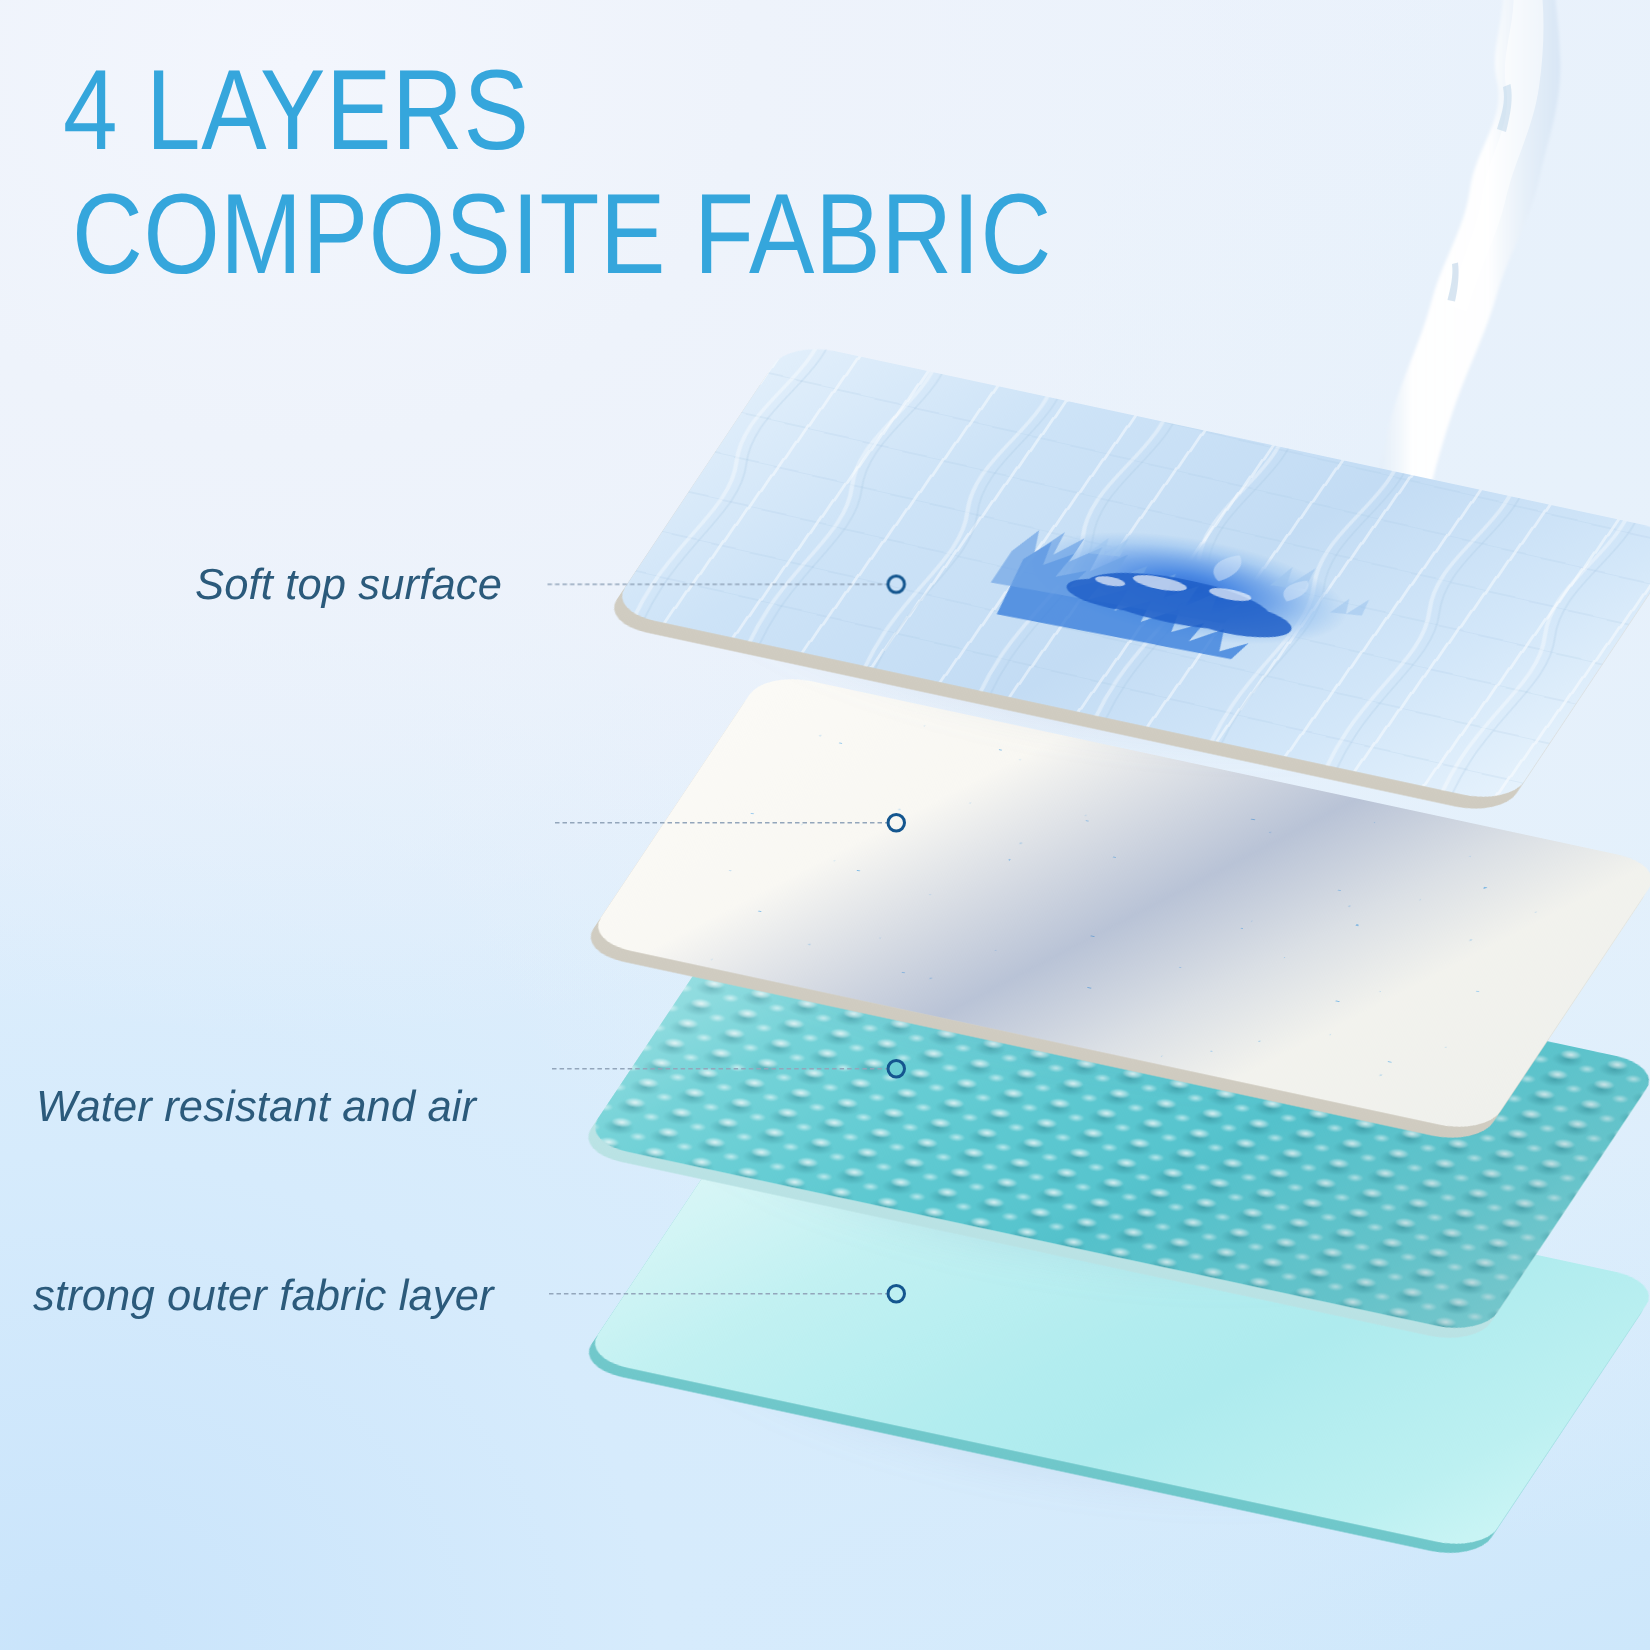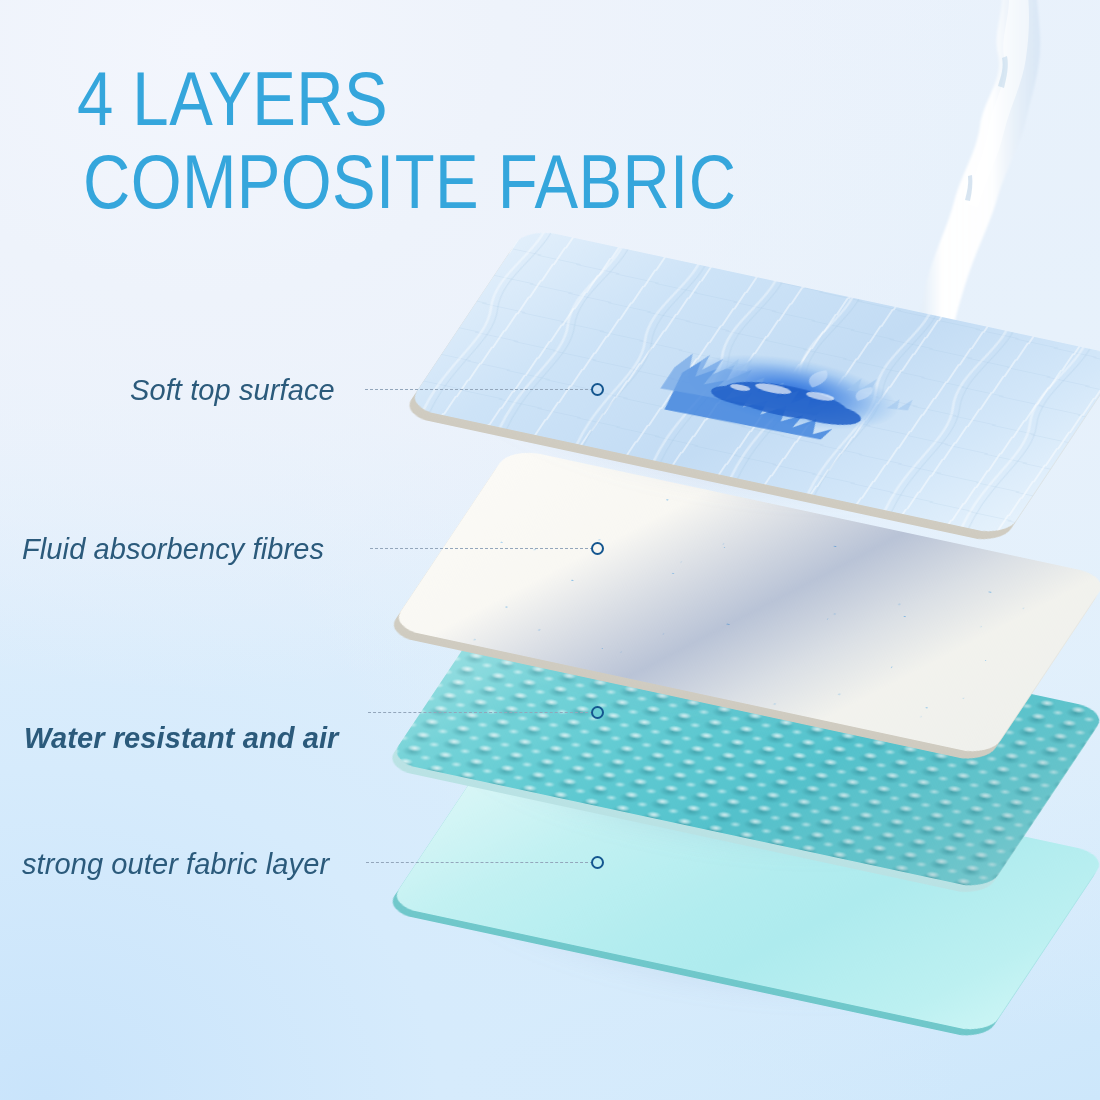--- a/index.html
+++ b/index.html
@@ -19,23 +19,22 @@
       radial-gradient(115% 95% at 18% 4%,  #f3f6fd 0%, #eef3fb 24%, rgba(238,243,251,0) 62%),
       radial-gradient(130% 110% at 96% 30%, #e7f1fb 0%, rgba(231,241,251,0) 58%),
       radial-gradient(120% 100% at 4% 100%, #c9e4fb 0%, #d6ebfc 30%, rgba(214,235,252,0) 70%),
       linear-gradient(160deg, #eff3fc 0%, #e9f1fb 38%, #dceefc 68%, #cde7fb 100%);
   }
 
   
   .title {
     position: absolute;
     left: 42px;
-    top: 61px;
+    top: 36px;
     width: 800px;
-    margin-left: 35px;
   }
   .title-line {
     color: #35a6dc;
     font-family: "Liberation Sans", "DejaVu Sans", sans-serif;
     font-weight: 400;
     font-size: 76px;
     line-height: 0.99;
     letter-spacing: 0.5px;
     white-space: nowrap;
     transform: scaleX(0.86);
@@ -244,21 +243,21 @@
     white-space: nowrap;
   }
   .callout-text {
     color: #2b5a7b;
     font-family: "Liberation Sans", "DejaVu Sans", sans-serif;
     font-style: italic;
     font-size: 29px;
     line-height: 1.12;
     letter-spacing: 0.1px;
   }
-  .callout-text.two-line { white-space: pre-line; text-align: right; font-weight: bold; }
+  .callout-text.two-line { white-space: pre-line; text-align: right; }
   .leader {
     position: absolute;
     height: 0;
     border-top: 1.5px dashed #93a6bb;
   }
   .dot {
     position: absolute;
     width: 13px;
     height: 13px;
     border: 2.3px solid #14568f;
@@ -414,23 +413,20 @@
     </div>
 
   </div>
 
   <div class="callout c1">
     <span class="callout-text">Soft top surface</span>
   </div>
   <div class="leader" style="left:365px; top:389px; width:228px;"></div>
   <div class="dot" style="left:591px; top:383px;"></div>
 
-  <div class="callout c2">
-    <span class="callout-text">Fluid absorbency fibres</span>
-  </div>
   <div class="leader" style="left:370px; top:548px; width:223px;"></div>
   <div class="dot" style="left:591px; top:542px;"></div>
 
   <div class="callout c3">
     <span class="callout-text two-line">
       <span>Water resistant and air</span><br>
     </span>
   </div>
   <div class="leader" style="left:368px; top:712px; width:225px;"></div>
   <div class="dot" style="left:591px; top:706px;"></div>

